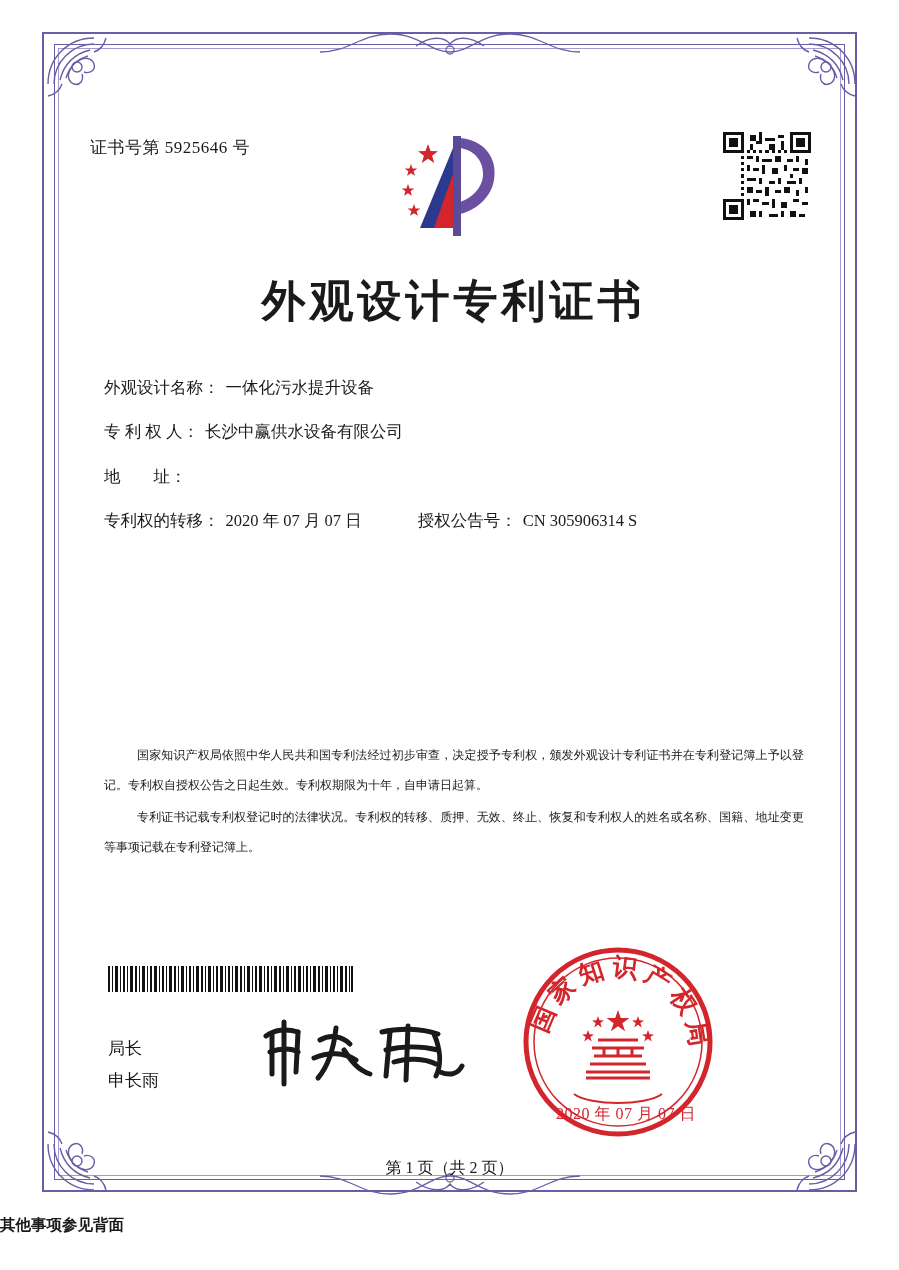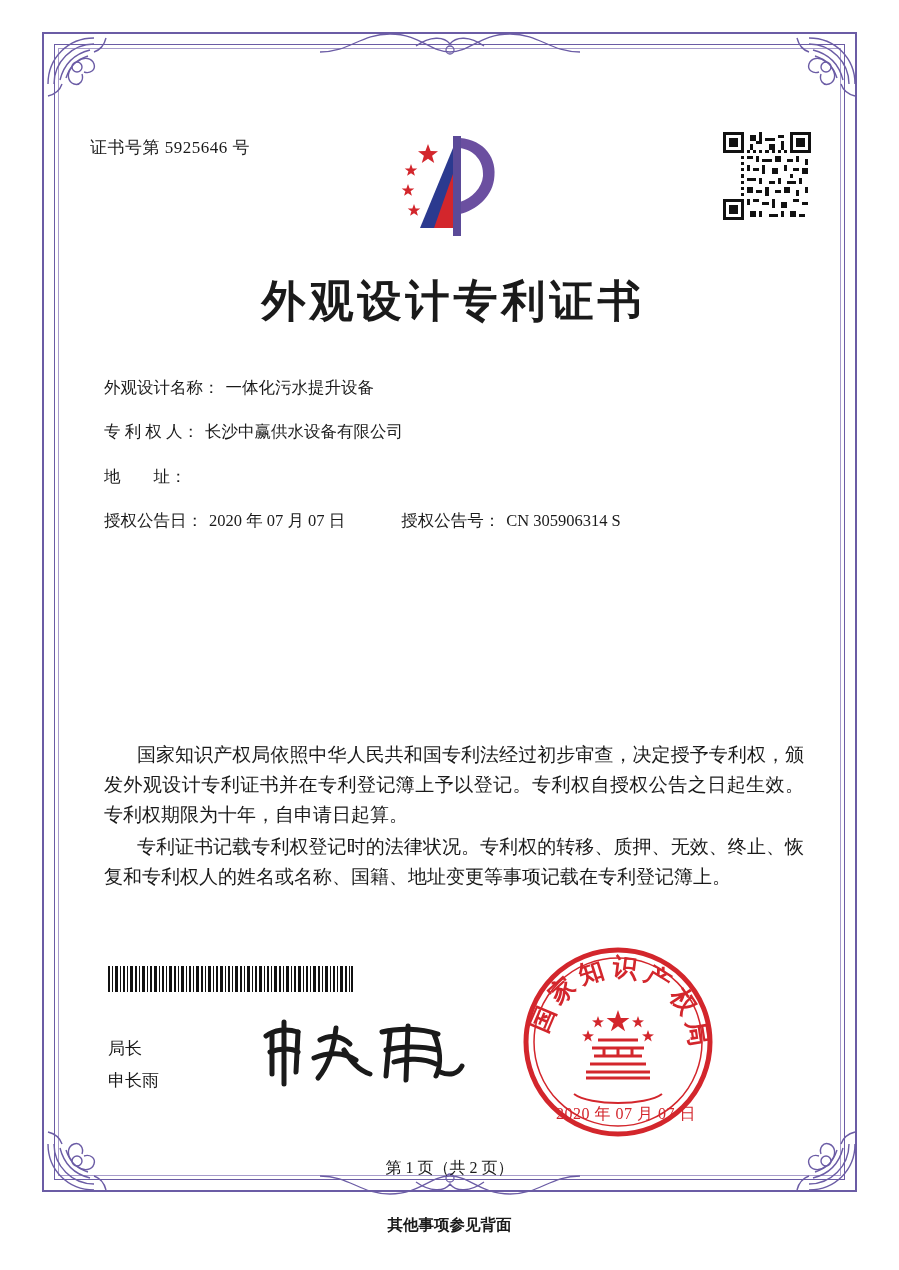--- a/index.html
+++ b/index.html
@@ -127,21 +127,21 @@
   }
   .field-row.inline-two .second-label {
     margin-left: 56px;
   }
 
   .paragraphs {
     position: absolute;
     left: 104px;
     top: 740px;
     width: 700px;
-    font-size: 19px;
+    font-size: 12px;
     line-height: 30px;
     text-align: justify;
   }
   .paragraphs p {
     margin: 0 0 2px 0;
     text-indent: 33px;
   }
 
   .barcode {
     position: absolute;
@@ -192,21 +192,21 @@
     top: 1158px;
     text-align: center;
     font-size: 16px;
   }
 
   .footnote {
     position: absolute;
     left: 0;
     right: 0;
     top: 1215px;
-    text-align: center;
+    text-align: left;
     font-size: 15.5px;
     font-weight: bold;
   }
 </style>
 </head>
 <body>
 
 <div class="frame-outer"></div>
 <div class="frame-inner"></div>
 <div class="frame-hair"></div>
@@ -408,21 +408,21 @@
   <div class="field-row">
     <span class="field-label">专 利 权 人：</span>
     <span class="field-value">长沙中赢供水设备有限公司</span>
   </div>
 
   <div class="field-row">
     <span class="field-label">地        址：</span>
   </div>
 
   <div class="field-row inline-two">
-    <span class="field-label">授权公告日：</span>
+    <span class="field-label">专利权的转移：</span>
     <span class="field-value">2020 年 07 月 07 日</span>
     <span class="field-label second-label">授权公告号：</span>
     <span class="field-value">CN 305906314 S</span>
   </div>
 
 </div>
 
 <div class="paragraphs">
   <p>国家知识产权局依照中华人民共和国专利法经过初步审查，决定授予专利权，颁发外观设计专利证书并在专利登记簿上予以登记。专利权自授权公告之日起生效。专利权期限为十年，自申请日起算。</p>
   <p>专利证书记载专利权登记时的法律状况。专利权的转移、质押、无效、终止、恢复和专利权人的姓名或名称、国籍、地址变更等事项记载在专利登记簿上。</p>

